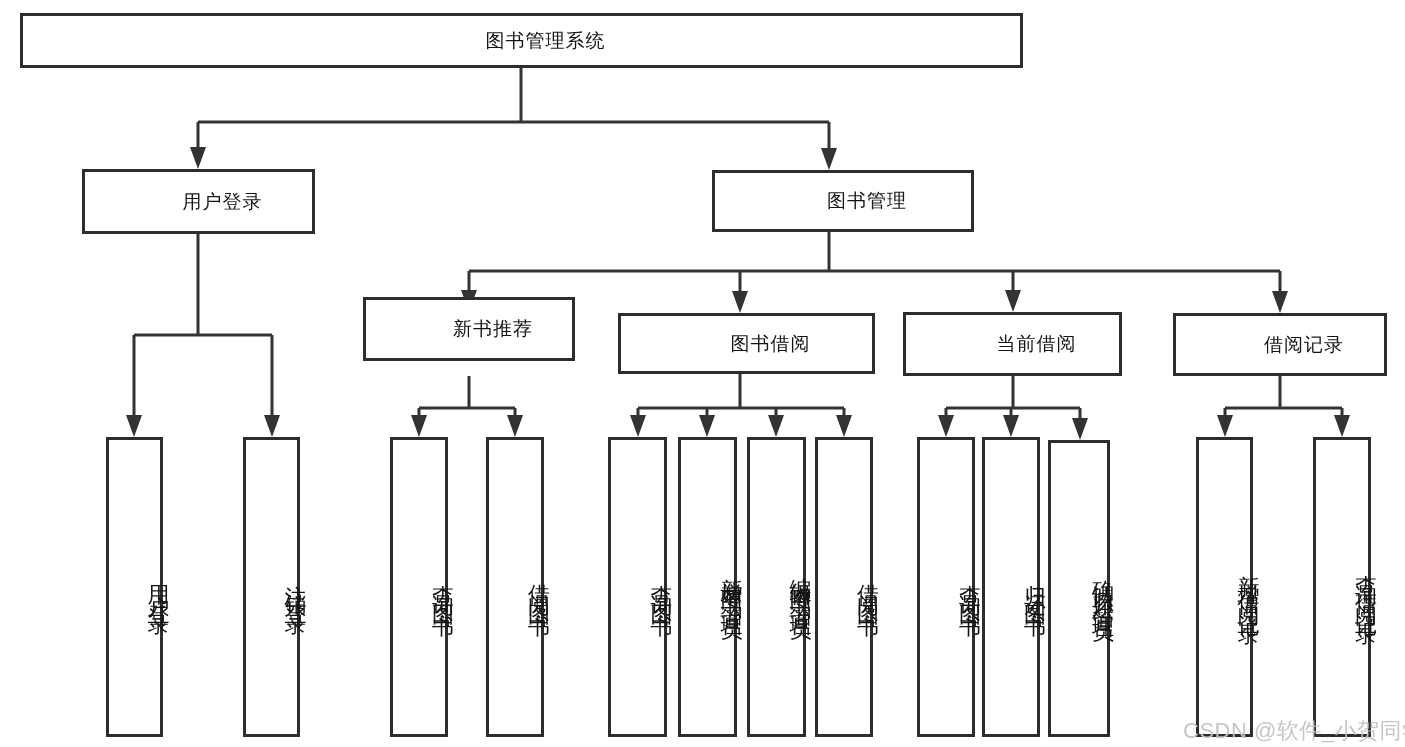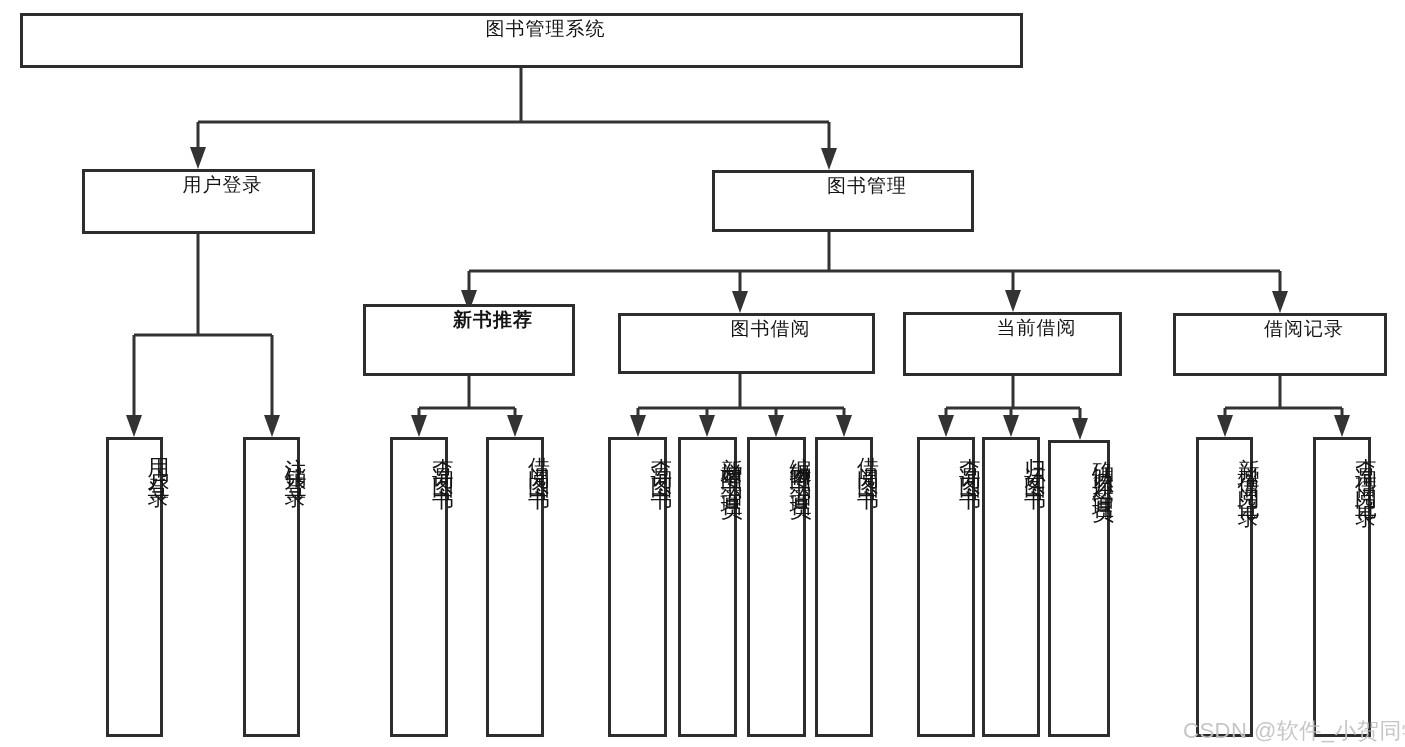--- a/index.html
+++ b/index.html
@@ -9,21 +9,21 @@
     background:#ffffff;
     font-family:"Liberation Sans","DejaVu Sans",sans-serif;
     overflow:hidden;
   }
   #connectors{position:absolute;left:0;top:0;z-index:0;}
   .node{
     position:absolute;
     box-sizing:border-box;
     background:#ffffff;
     border:3px solid #2d2d2d;
-    display:flex;justify-content:center;
+    display:flex;align-items:center;justify-content:center;
     color:#141414;
     z-index:1;
     padding-left:48px;
   }
   .hbox span{font-size:19px;letter-spacing:1px;white-space:nowrap;}
   .leaf{top:437px;height:300px;}
   .leaf span{
     writing-mode:vertical-rl;
     text-orientation:mixed;
     font-size:22px;
@@ -31,21 +31,21 @@
     line-height:1;
   }
   .leaf.mid span{letter-spacing:10px;}
   .leaf.long span{letter-spacing:6px;}
   
   #n-root{left:20px;top:13px;width:1003px;height:55px;}
   
   #n-login{left:82px;top:169px;width:233px;height:65px;}
   #n-mgmt{left:712px;top:170px;width:262px;height:62px;}
   
-  #n-newbook{left:363px;top:304px;width:212px;height:72px;font-weight:bold;}
+  #n-newbook{left:363px;top:297px;width:212px;height:64px;}
   #n-borrow{left:618px;top:313px;width:257px;height:61px;}
   #n-current{left:903px;top:312px;width:219px;height:64px;}
   #n-records{left:1173px;top:313px;width:214px;height:63px;}
   
   #n-a1{left:106px;width:57px;}
   #n-a2{left:243px;width:57px;}
   #n-b1{left:390px;width:58px;}
   #n-b2{left:486px;width:58px;}
   #n-c1{left:608px;width:59px;}
   #n-c2{left:678px;width:59px;}

